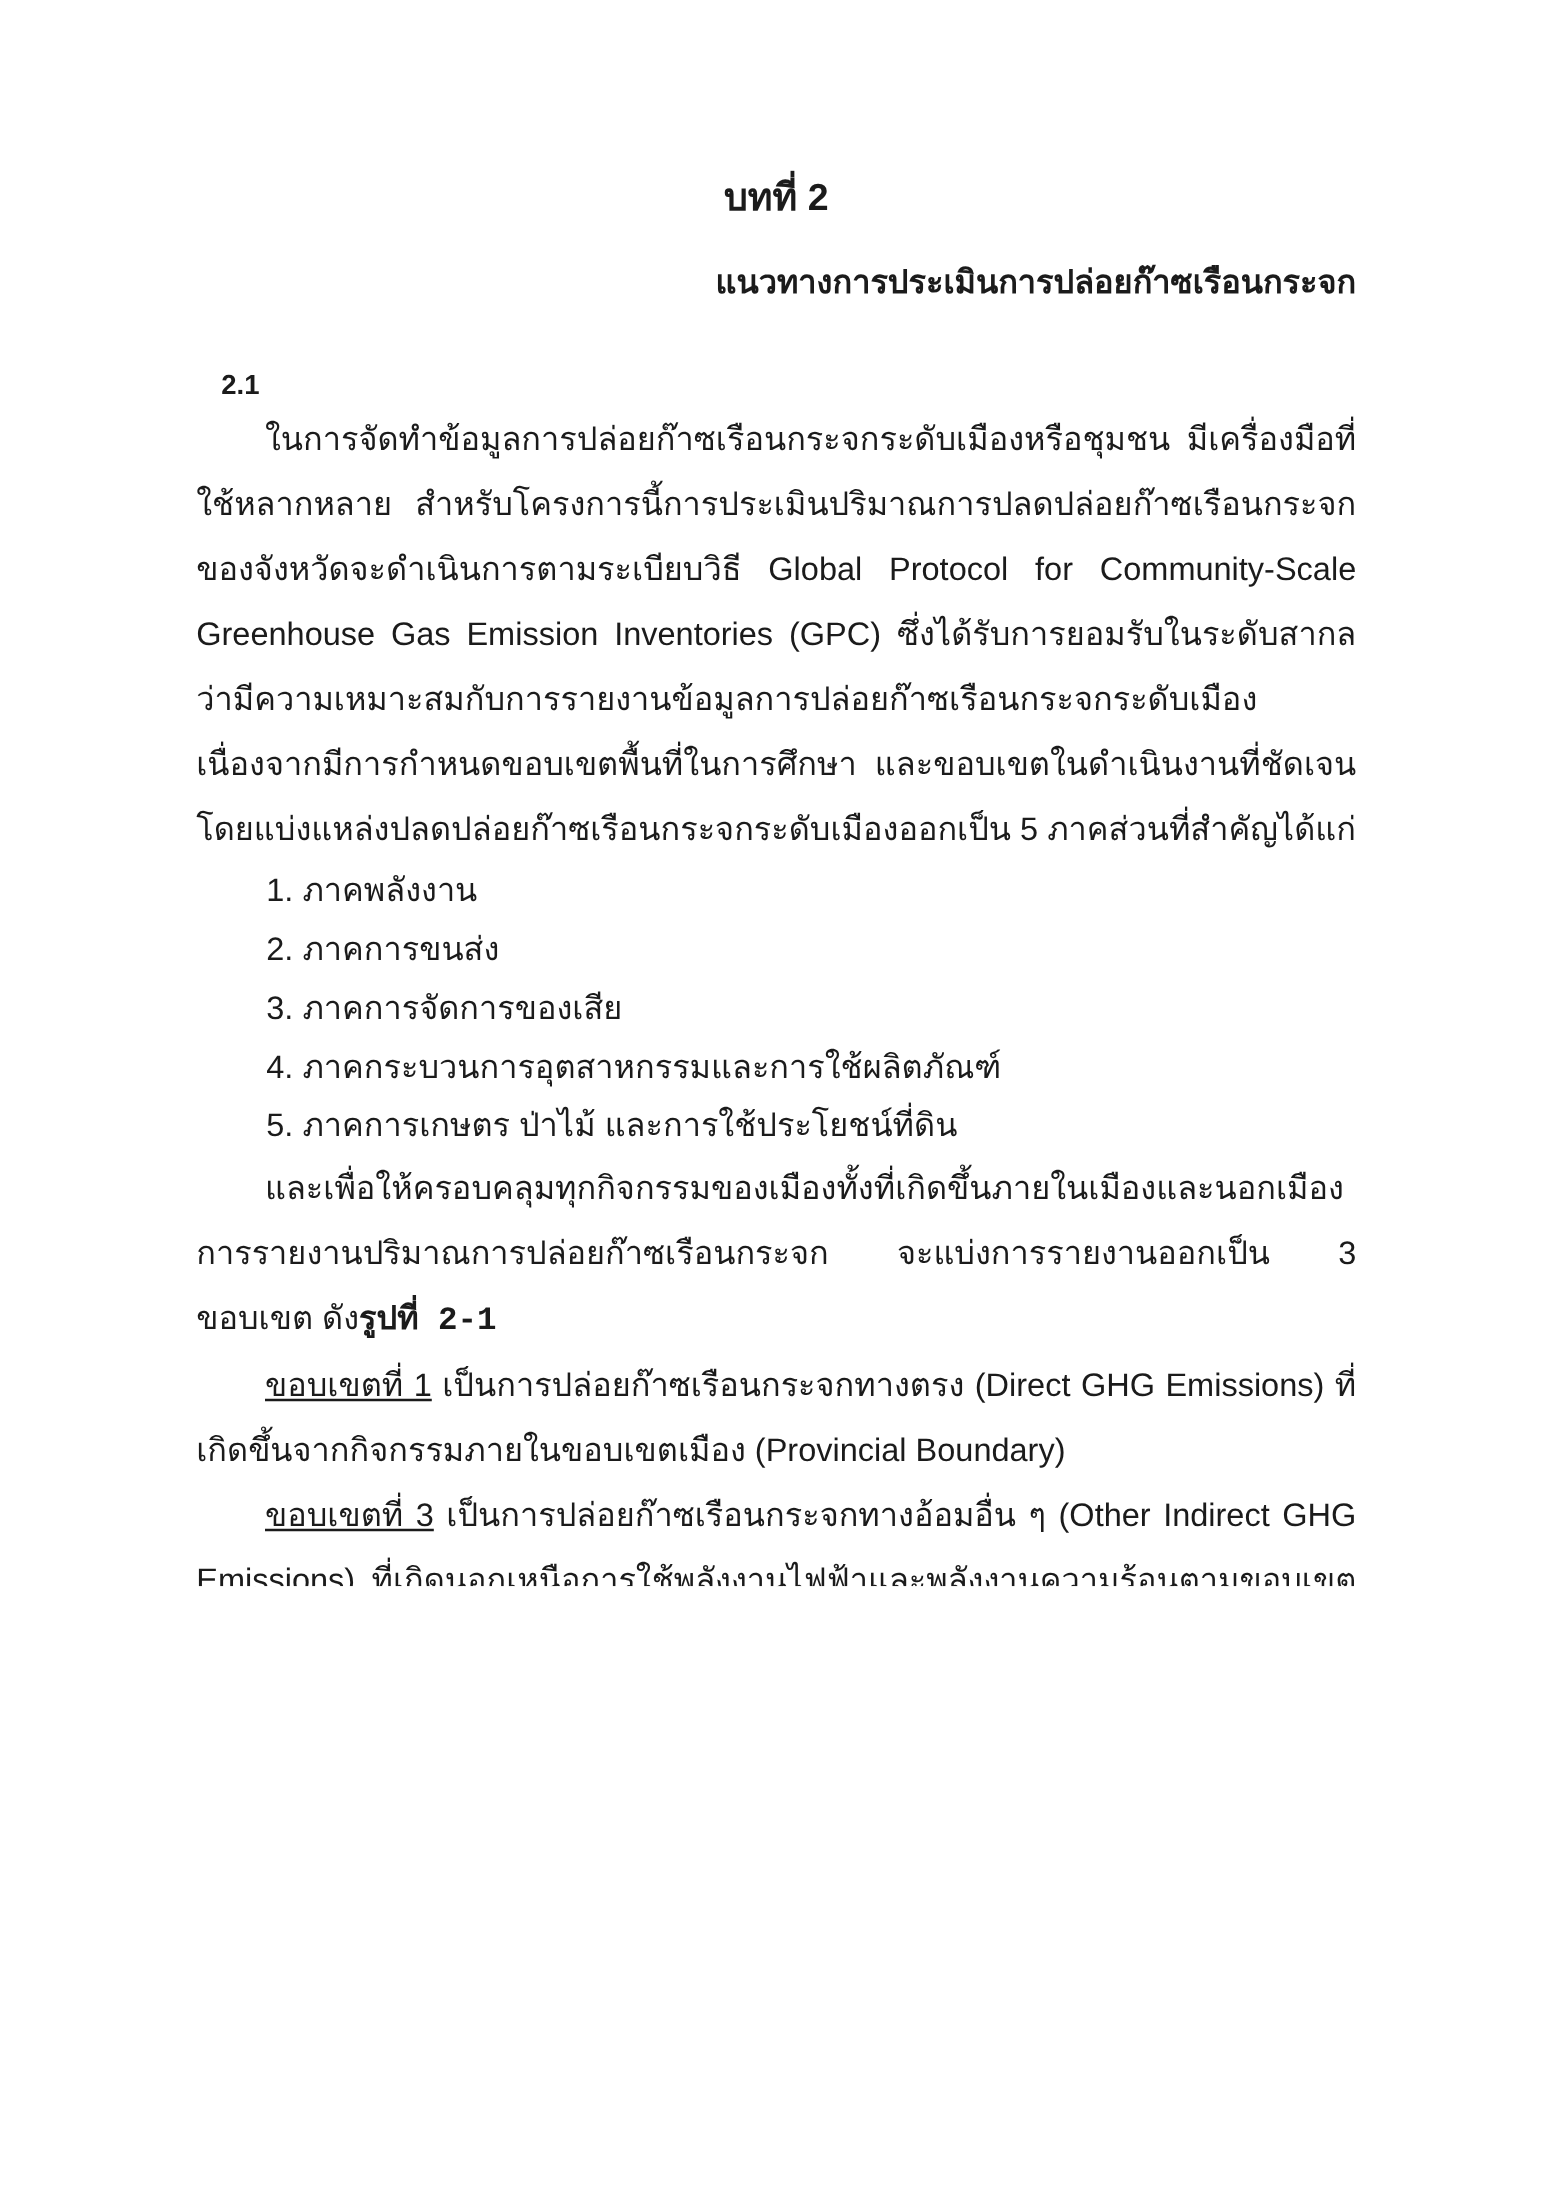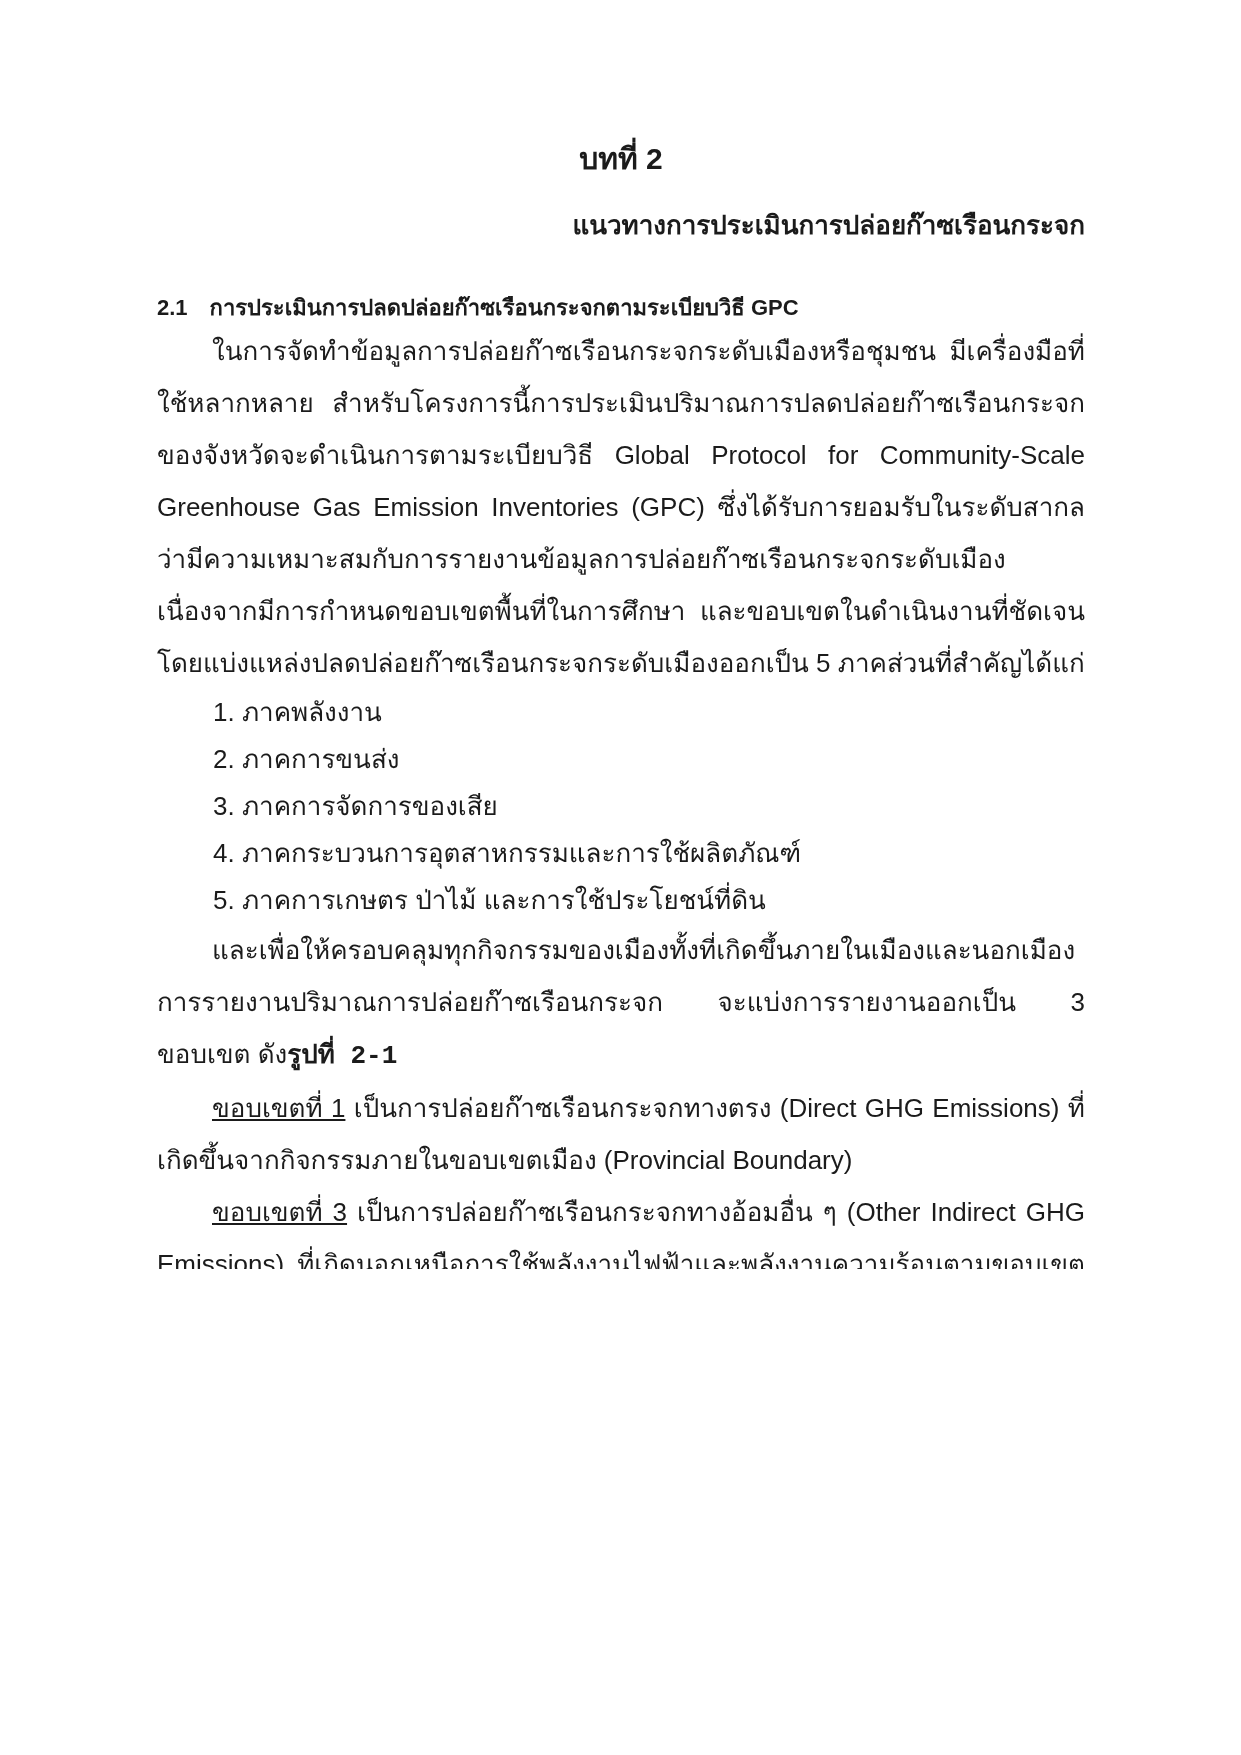--- a/index.html
+++ b/index.html
@@ -36,20 +36,21 @@
     line-height: 40px;
     margin: 24px 0 0 0;
   }
   .section-heading {
     display: flex;
     gap: 22px;
     font-size: 22px;
     font-weight: bold;
     line-height: 34px;
     margin-top: 46px;
+    margin-left: 20px;
   }
   .body-para {
     font-size: 26px;
     line-height: 52px;
     text-align: justify;
     margin: 0;
   }
   .indent { text-indent: 55px; }
   .sector-list {
     margin: 0 0 0 56px;
@@ -101,21 +102,20 @@
 <div class="page">
 
   <div class="content">
 
     <div class="chapter-title">บทที่ 2</div>
 
     <div class="chapter-subtitle">แนวทางการประเมินการปล่อยก๊าซเรือนกระจก</div>
 
     <div class="section-heading">
       <span>2.1</span>
-      <span>การประเมินการปลดปล่อยก๊าซเรือนกระจกตามระเบียบวิธี GPC</span>
     </div>
 
     <p class="body-para indent">ในการจัดทำข้อมูลการปล่อยก๊าซเรือนกระจกระดับเมืองหรือชุมชน มีเครื่องมือที่ใช้หลากหลาย สำหรับโครงการนี้การประเมินปริมาณการปลดปล่อยก๊าซเรือนกระจกของจังหวัดจะดำเนินการตามระเบียบวิธี Global Protocol for Community-Scale Greenhouse Gas Emission Inventories (GPC) ซึ่งได้รับการยอมรับในระดับสากล ว่ามีความเหมาะสมกับการรายงานข้อมูลการปล่อยก๊าซเรือนกระจกระดับเมือง เนื่องจากมีการกำหนดขอบเขตพื้นที่ในการศึกษา และขอบเขตในดำเนินงานที่ชัดเจน โดยแบ่งแหล่งปลดปล่อยก๊าซเรือนกระจกระดับเมืองออกเป็น 5 ภาคส่วนที่สำคัญได้แก่</p>
 
     <div class="sector-list">
       <div>1. ภาคพลังงาน</div>
       <div>2. ภาคการขนส่ง</div>
       <div>3. ภาคการจัดการของเสีย</div>
       <div>4. ภาคกระบวนการอุตสาหกรรมและการใช้ผลิตภัณฑ์</div>
       <div>5. ภาคการเกษตร ป่าไม้ และการใช้ประโยชน์ที่ดิน</div>

